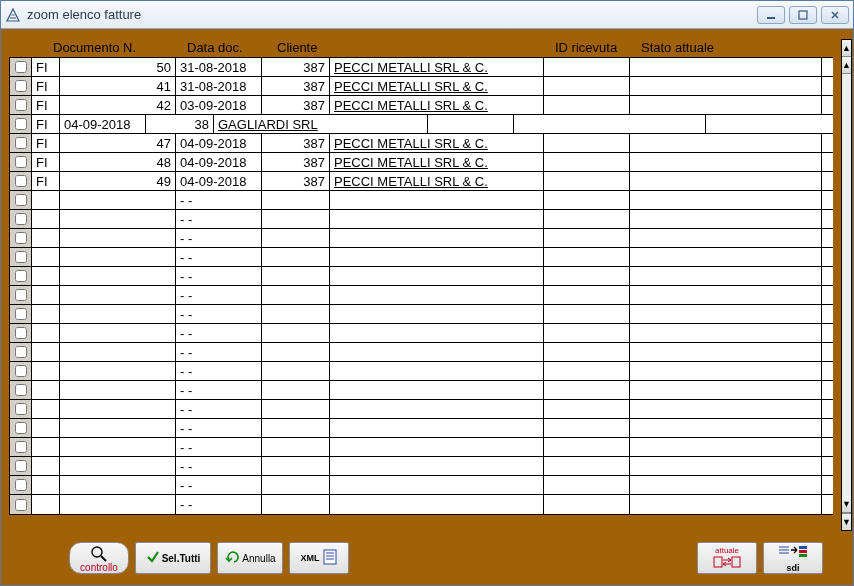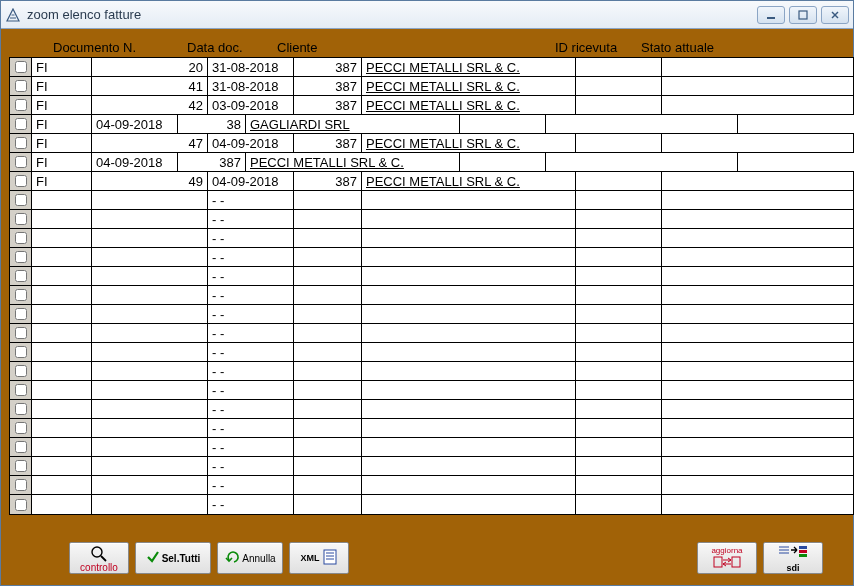--- a/index.html
+++ b/index.html
@@ -91,21 +91,21 @@
   font-size: 13px;
   display: flex;
   align-items: center;
   background: #fff;
 }
 .cell.chk { justify-content: center; background: #d4d0c8; padding:0;}
 .cell.chk input { width:12px; height:12px; }
 .cell.num { justify-content: flex-end; }
 .cell.date { justify-content: flex-start; text-align: right; }
 .col-chk { width: 22px; }
-.col-doc1 { width: 60px; }
+.col-doc1 { width: 28px; }
 .col-doc2 { width: 116px; }
 .col-date { width: 86px; }
 .col-cli1 { width: 68px; }
 .col-cli2 { width: 214px; text-decoration: underline; }
 .col-idr  { width: 86px; }
 .col-stato{ width: 192px; }
 
 .scrollbar {
   width: 17px;
   background: #e8e8e8;
@@ -141,21 +141,21 @@
   display: flex;
   align-items: center;
   justify-content: center;
   gap: 2px;
   padding: 0 6px;
   font-size: 10px;
   cursor: default;
 }
 .tool .lbl { font-size: 10px; }
 .tool .red { color: #c00020; }
-.tool.ctrl { width: 58px; }
+.tool.ctrl { width: 58px; border-radius: 12px; }
 .tool.sel { width: 76px; font-weight: bold; font-size: 11px; }
 .tool.ann { width: 66px; }
 .tool.xml { width: 58px; }
 .tool.agg { width: 54px; }
 .tool.sdi { width: 54px; }
 .spacer { flex: 1; }
 </style>
 </head>
 <body>
 
@@ -199,21 +199,21 @@
           <div class="h" style="width:282px;padding-left:4px">Cliente</div>
           <div class="h col-idr">ID ricevuta</div>
           <div class="h col-stato">Stato attuale</div>
         </div>
         <div class="rows" id="rows">
             <div class="row">
               <div class="cell chk col-chk">
                 <input type="checkbox" style="">
               </div>
               <div class="cell col-doc1">FI</div>
-              <div class="cell num col-doc2">20</div>
+              <div class="cell num col-doc2">50</div>
               <div class="cell date col-date">31-08-2018</div>
               <div class="cell num col-cli1">387</div>
               <div class="cell col-cli2">PECCI METALLI SRL &amp; C.</div>
               <div class="cell col-idr"></div>
               <div class="cell col-stato"></div>
             </div>
             <div class="row">
               <div class="cell chk col-chk">
                 <input type="checkbox" style="">
               </div>
@@ -258,20 +258,21 @@
               <div class="cell num col-cli1">387</div>
               <div class="cell col-cli2">PECCI METALLI SRL &amp; C.</div>
               <div class="cell col-idr"></div>
               <div class="cell col-stato"></div>
             </div>
             <div class="row">
               <div class="cell chk col-chk">
                 <input type="checkbox" style="">
               </div>
               <div class="cell col-doc1">FI</div>
+              <div class="cell num col-doc2">48</div>
               <div class="cell date col-date">04-09-2018</div>
               <div class="cell num col-cli1">387</div>
               <div class="cell col-cli2">PECCI METALLI SRL &amp; C.</div>
               <div class="cell col-idr"></div>
               <div class="cell col-stato"></div>
             </div>
             <div class="row">
               <div class="cell chk col-chk">
                 <input type="checkbox" style="">
               </div>
@@ -532,21 +533,21 @@
           <svg width="16" height="16">
               <rect x="2" y="1" width="12" height="14" fill="#fff" stroke="#2a4aa0"></rect>
               <line x1="4" y1="4" x2="12" y2="4" stroke="#2a4aa0"></line>
               <line x1="4" y1="7" x2="12" y2="7" stroke="#2a4aa0"></line>
               <line x1="4" y1="10" x2="12" y2="10" stroke="#2a4aa0"></line>
             </svg>
         </span>
       </div>
       <div class="spacer"></div>
       <div class="tool agg" style="flex-direction:column;gap:0">
-        <span class="lbl red" style="font-size:8px">aggiorna</span>
+        <span class="lbl red" style="font-size:8px">attuale</span>
         <span>
           <svg width="28" height="14">
               <rect x="1" y="2" width="8" height="10" fill="none" stroke="#c00020"></rect>
               <rect x="19" y="2" width="8" height="10" fill="none" stroke="#c00020"></rect>
               <path d="M10 5 L18 5 M18 5 L15 3 M18 5 L15 7" stroke="#c00020" fill="none"></path>
               <path d="M18 9 L10 9 M10 9 L13 7 M10 9 L13 11" stroke="#c00020" fill="none"></path>
             </svg>
         </span>
       </div>
       <div class="tool sdi" style="flex-direction:column;gap:3px">

